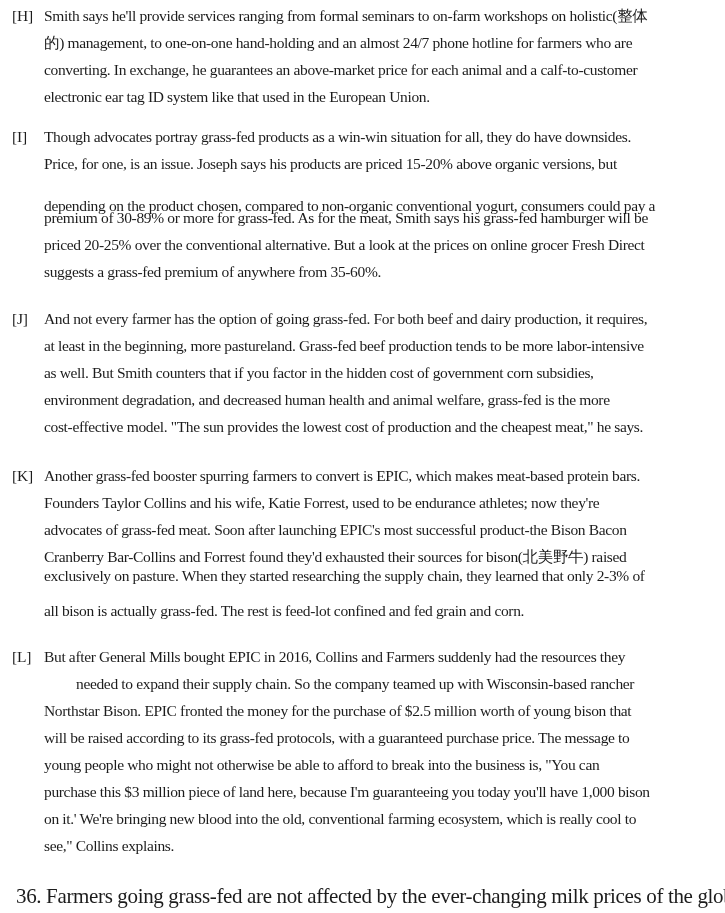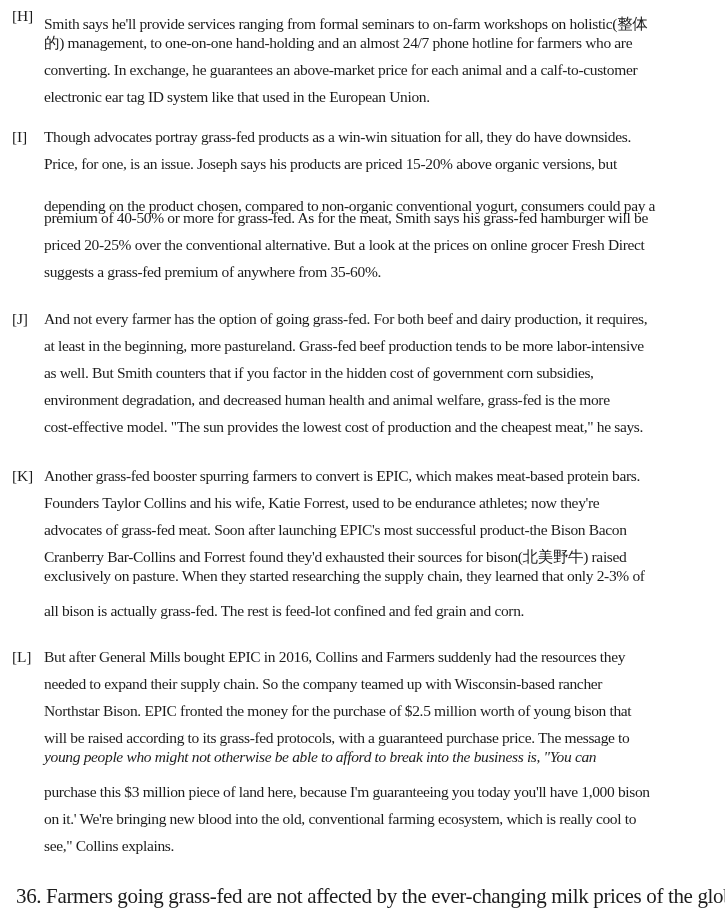--- a/index.html
+++ b/index.html
@@ -54,32 +54,32 @@
       letter-spacing: -0.35px;
     }
   </style>
 </head>
 <body>
 
 <div class="page">
 
   <div class="para" style="top:2px;">
     <span class="label">[H]</span>
-    <div class="line" style="top:0px;margin-top:8px;">Smith says he'll provide services ranging from formal seminars to on-farm workshops on holistic(整体</div>
+    <div class="line" style="top:0px;">Smith says he'll provide services ranging from formal seminars to on-farm workshops on holistic(整体</div>
     <div class="line" style="top:27px;">的) management, to one-on-one hand-holding and an almost 24/7 phone hotline for farmers who are</div>
     <div class="line" style="top:54px;">converting. In exchange, he guarantees an above-market price for each animal and a calf-to-customer</div>
     <div class="line" style="top:81px;">electronic ear tag ID system like that used in the European Union.</div>
   </div>
 
   <div class="para" style="top:123px;">
     <span class="label">[I]</span>
     <div class="line" style="top:0px;">Though advocates portray grass-fed products as a win-win situation for all, they do have downsides.</div>
     <div class="line" style="top:27px;">Price, for one, is an issue. Joseph says his products are priced 15-20% above organic versions, but</div>
     <div class="line" style="top:54px;margin-top:15px;">depending on the product chosen, compared to non-organic conventional yogurt, consumers could pay a</div>
-    <div class="line" style="top:81px;">premium of 40-50% or more for grass-fed. As for the meat, Smith says his grass-fed hamburger will be</div>
+    <div class="line" style="top:81px;">premium of 30-89% or more for grass-fed. As for the meat, Smith says his grass-fed hamburger will be</div>
     <div class="line" style="top:108px;">priced 20-25% over the conventional alternative. But a look at the prices on online grocer Fresh Direct</div>
     <div class="line" style="top:135px;">suggests a grass-fed premium of anywhere from 35-60%.</div>
   </div>
 
   <div class="para" style="top:305px;">
     <span class="label">[J]</span>
     <div class="line" style="top:0px;">And not every farmer has the option of going grass-fed. For both beef and dairy production, it requires,</div>
     <div class="line" style="top:27px;text-align:right;">at least in the beginning, more pastureland. Grass-fed beef production tends to be more labor-intensive</div>
     <div class="line" style="top:54px;">as well. But Smith counters that if you factor in the hidden cost of government corn subsidies,</div>
     <div class="line" style="top:81px;">environment degradation, and decreased human health and animal welfare, grass-fed is the more</div>
@@ -92,24 +92,24 @@
     <div class="line" style="top:27px;">Founders Taylor Collins and his wife, Katie Forrest, used to be endurance athletes; now they're</div>
     <div class="line" style="top:54px;">advocates of grass-fed meat. Soon after launching EPIC's most successful product-the Bison Bacon</div>
     <div class="line" style="top:81px;">Cranberry Bar-Collins and Forrest found they'd exhausted their sources for bison(北美野牛) raised</div>
     <div class="line" style="top:100px;">exclusively on pasture. When they started researching the supply chain, they learned that only 2-3% of</div>
     <div class="line" style="top:135px;">all bison is actually grass-fed. The rest is feed-lot confined and fed grain and corn.</div>
   </div>
 
   <div class="para" style="top:643px;">
     <span class="label">[L]</span>
     <div class="line" style="top:0px;">But after General Mills bought EPIC in 2016, Collins and Farmers suddenly had the resources they</div>
-    <div class="line" style="top:27px;">needed to expand their supply chain. So the company teamed up with Wisconsin-based rancher</div>
+    <div class="line" style="top:27px;margin-left:32px;">needed to expand their supply chain. So the company teamed up with Wisconsin-based rancher</div>
     <div class="line" style="top:54px;">Northstar Bison. EPIC fronted the money for the purchase of $2.5 million worth of young bison that</div>
     <div class="line" style="top:81px;">will be raised according to its grass-fed protocols, with a guaranteed purchase price. The message to</div>
-    <div class="line" style="top:100px;font-style:italic;">young people who might not otherwise be able to afford to break into the business is, "You can</div>
+    <div class="line" style="top:108px;">young people who might not otherwise be able to afford to break into the business is, "You can</div>
     <div class="line" style="top:135px;">purchase this $3 million piece of land here, because I'm guaranteeing you today you'll have 1,000 bison</div>
     <div class="line" style="top:162px;">on it.' We're bringing new blood into the old, conventional farming ecosystem, which is really cool to</div>
     <div class="line" style="top:189px;">see," Collins explains.</div>
   </div>
 
   <div class="question">36. Farmers going grass-fed are not affected by the ever-changing milk prices of the global market.</div>
 
 </div>
 
 </body></html>

